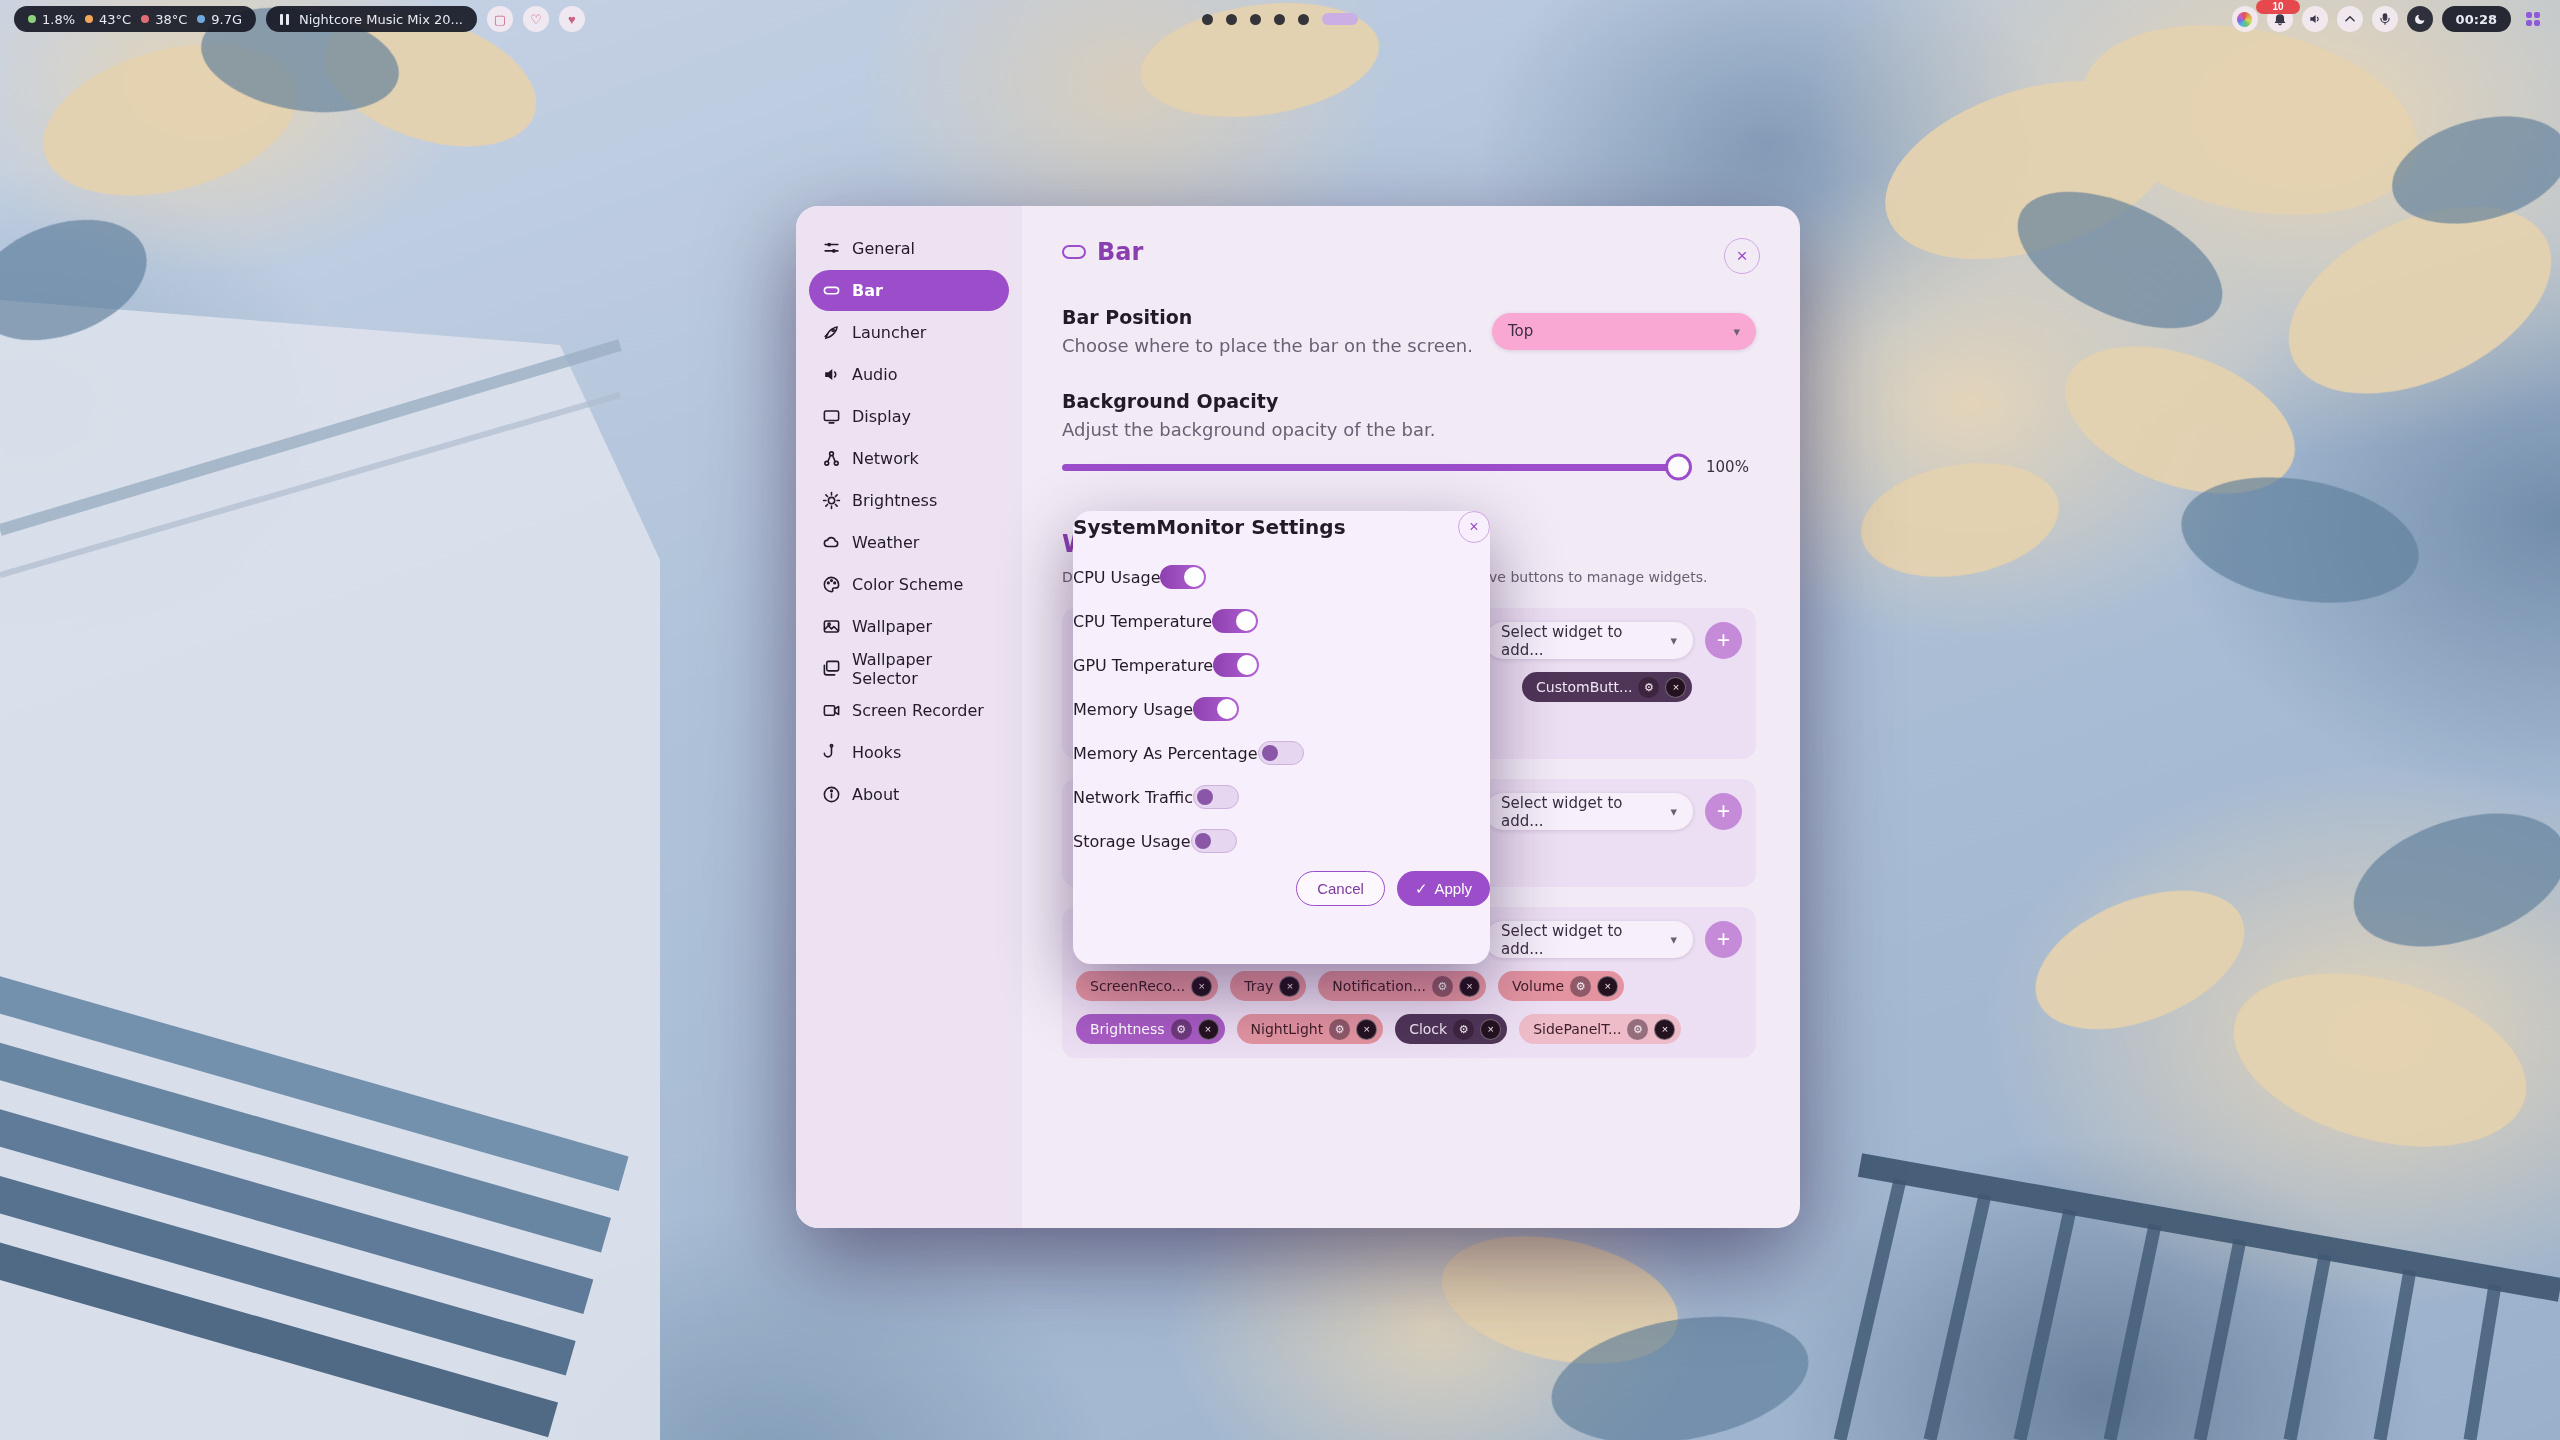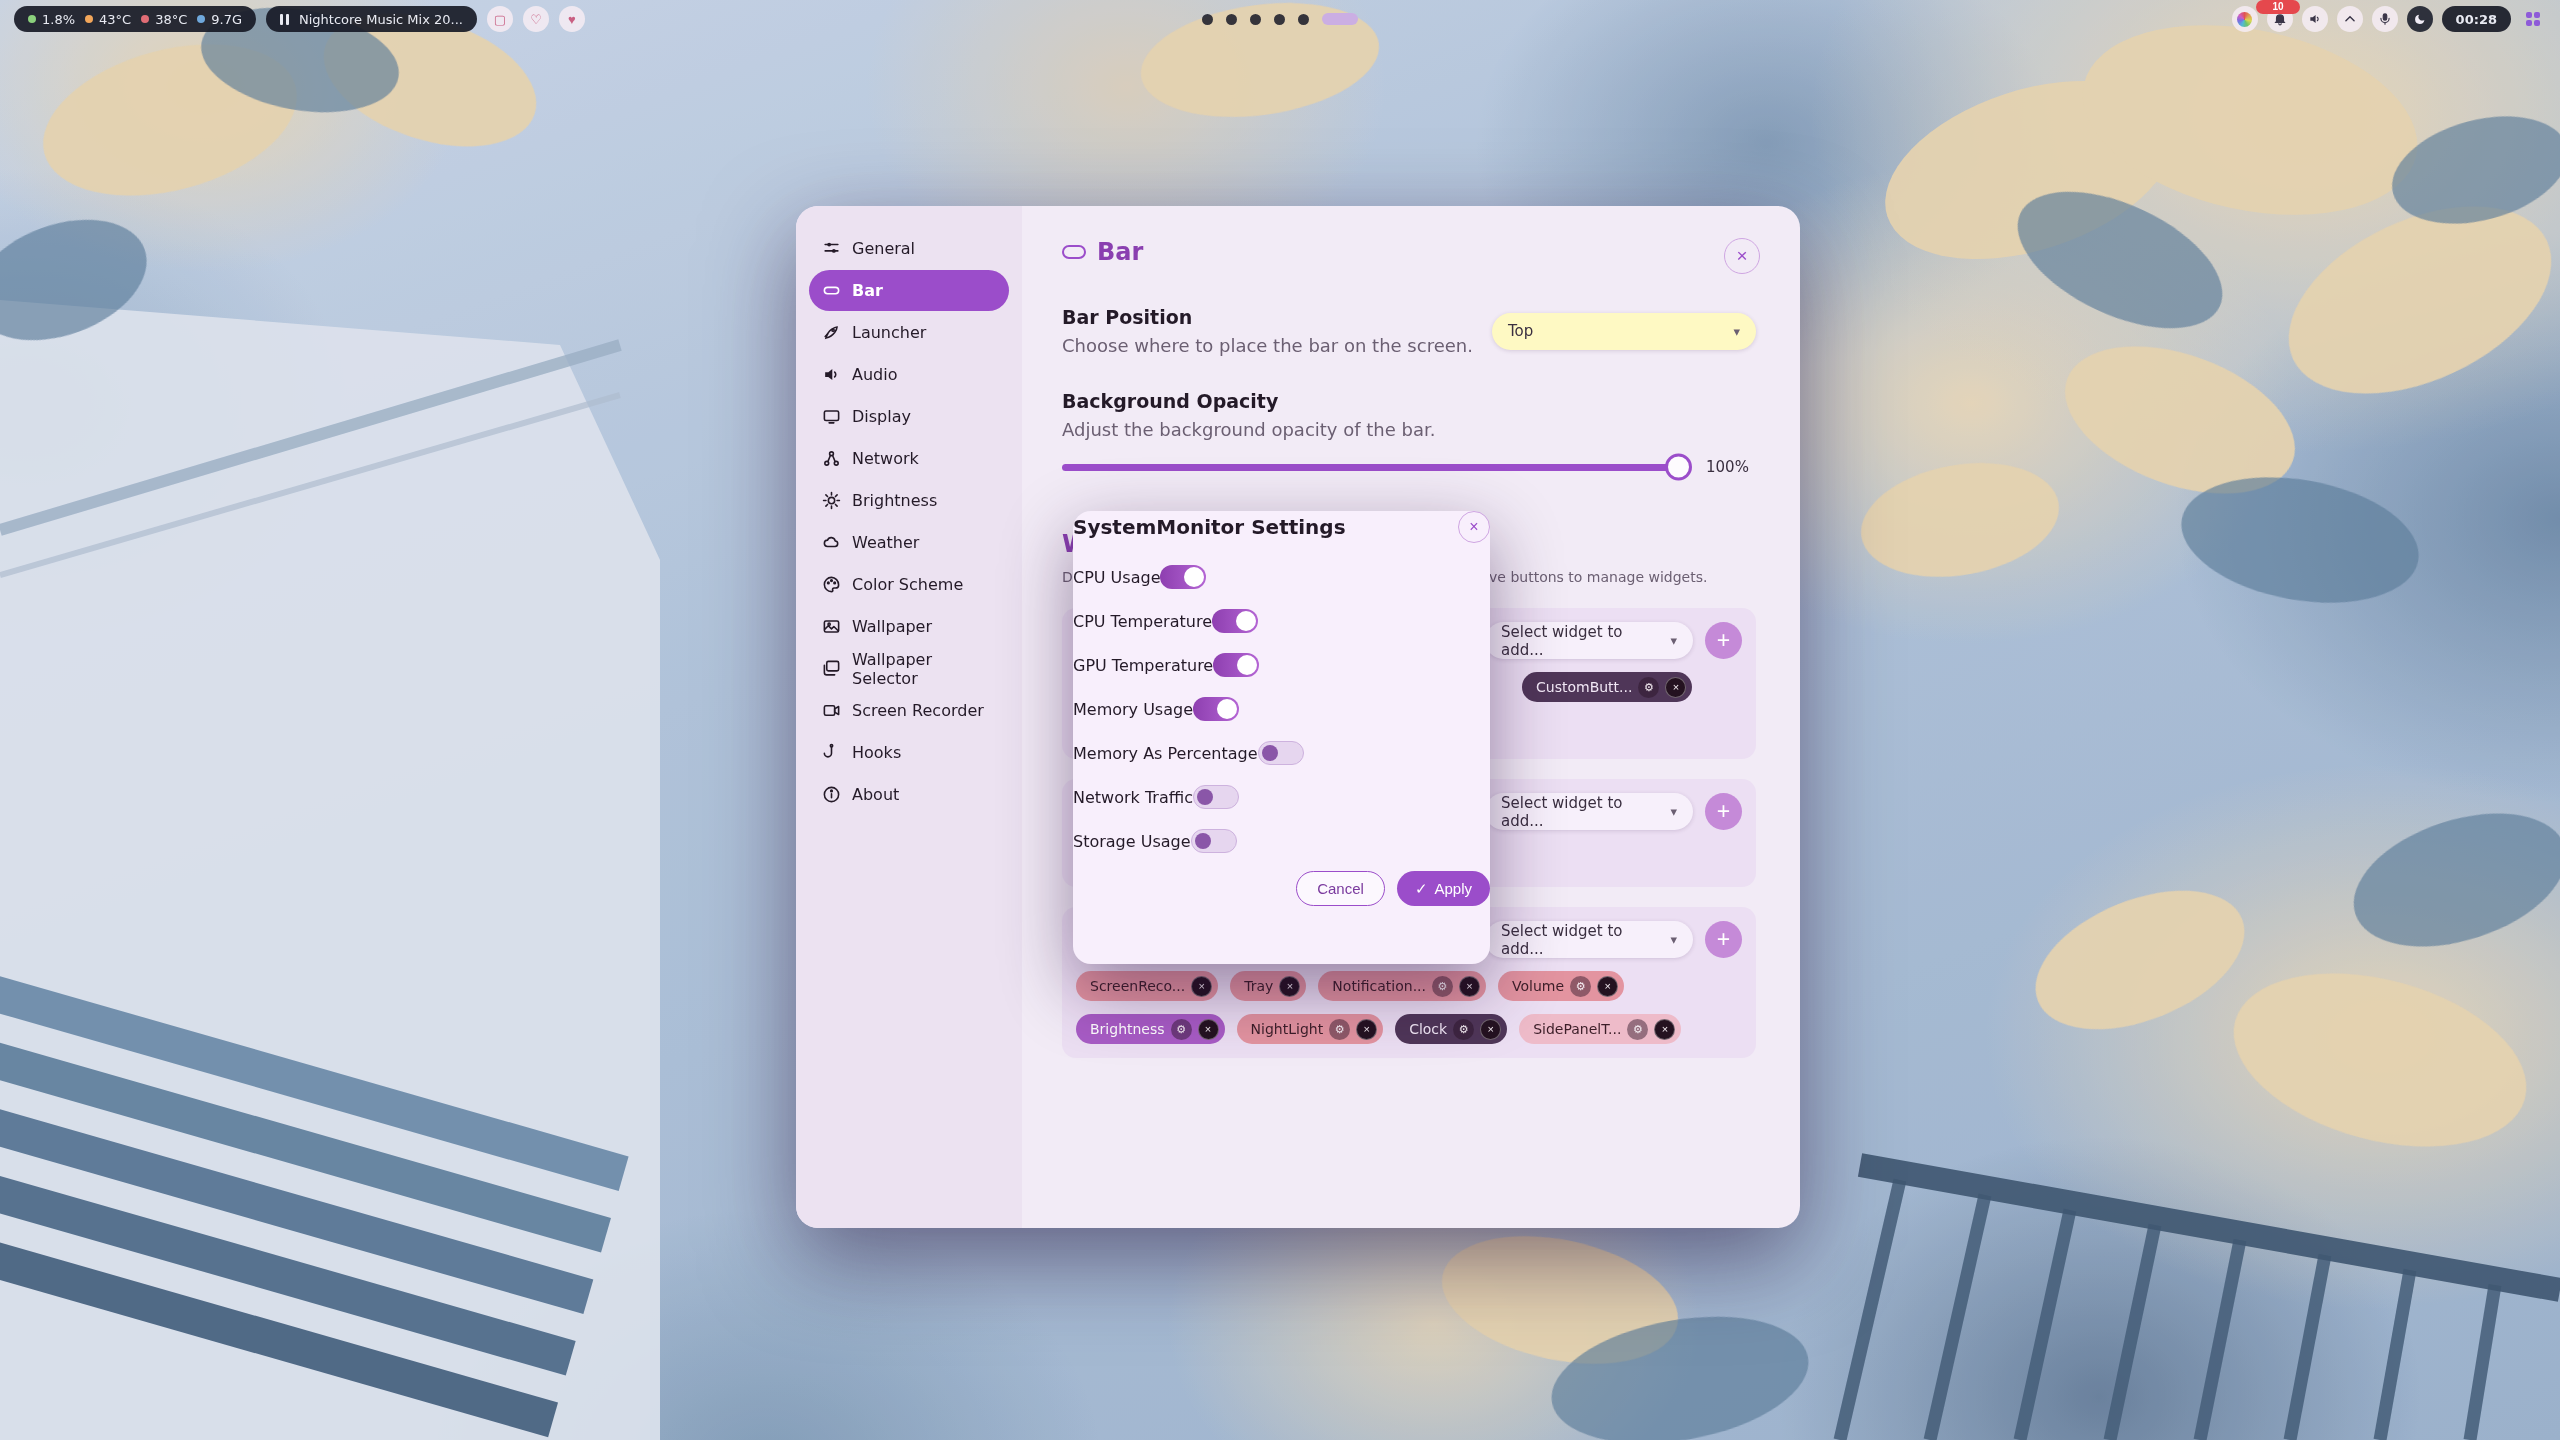--- a/index.html
+++ b/index.html
@@ -56,21 +56,21 @@
   .side-item.active { background:var(--accent,#9b4dca); color:#fff; font-weight:bold; }
   .side-item svg { width:19px; height:19px; flex:none; }
   .main { flex:1; padding:32px 44px 32px 40px; position:relative; }
   .win-close { position:absolute; top:32px; right:40px; width:36px; height:36px; border-radius:50%; border:1.5px solid #cfa6e2; color:var(--accent,#9b4dca); display:flex; align-items:center; justify-content:center; font-size:19px; background:transparent; }
   .page-title-row { display:flex; align-items:center; gap:11px; }
   .bar-glyph { width:24px; height:14px; border:2.5px solid var(--accent,#9b4dca); border-radius:8px; }
   .page-title { font-size:24px; font-weight:bold; color:#8a3fb0; }
   .setting-row { display:flex; justify-content:space-between; align-items:center; margin-top:40px; }
   .setting-label { font-size:19px; font-weight:bold; color:var(--text-dark,#241a28); }
   .setting-desc { font-size:18px; color:var(--text-muted,#6b5f72); margin-top:7px; }
-  .dropdown { height:37px; background:#fef9c3; border-radius:19px; display:flex; align-items:center; justify-content:space-between; padding:0 16px; font-size:15px; color:#3a2f40; box-shadow:0 1px 4px rgba(60,30,80,.16); gap:10px; }
+  .dropdown { height:37px; background:#f9a8d4; border-radius:19px; display:flex; align-items:center; justify-content:space-between; padding:0 16px; font-size:15px; color:#3a2f40; box-shadow:0 1px 4px rgba(60,30,80,.16); gap:10px; }
   .dd-bar-position { width:264px; flex:none; }
   .dd-add { width:208px; background:#f7f0fb; flex:none; }
   .chev { color:#6b5f72; font-size:13px; }
   .opacity-block { margin-top:34px; }
   .slider-row { display:flex; align-items:center; gap:18px; margin-top:18px; }
   .slider-track { flex:1; height:7px; border-radius:4px; background:var(--accent,#9b4dca); position:relative; }
   .slider-knob { position:absolute; right:-4px; top:50%; transform:translateY(-50%); width:27px; height:27px; border-radius:50%; background:#fdfbfe; border:3.5px solid var(--accent,#9b4dca); }
   .slider-value { font-size:15px; color:#3a2f40; width:50px; flex:none; }
   .widgets-title { margin-top:54px; font-size:24px; font-weight:bold; color:#8a3fb0; }
   .widgets-desc { margin-top:9px; font-size:14px; color:var(--text-muted,#6b5f72); max-width:700px; line-height:1.5; }

